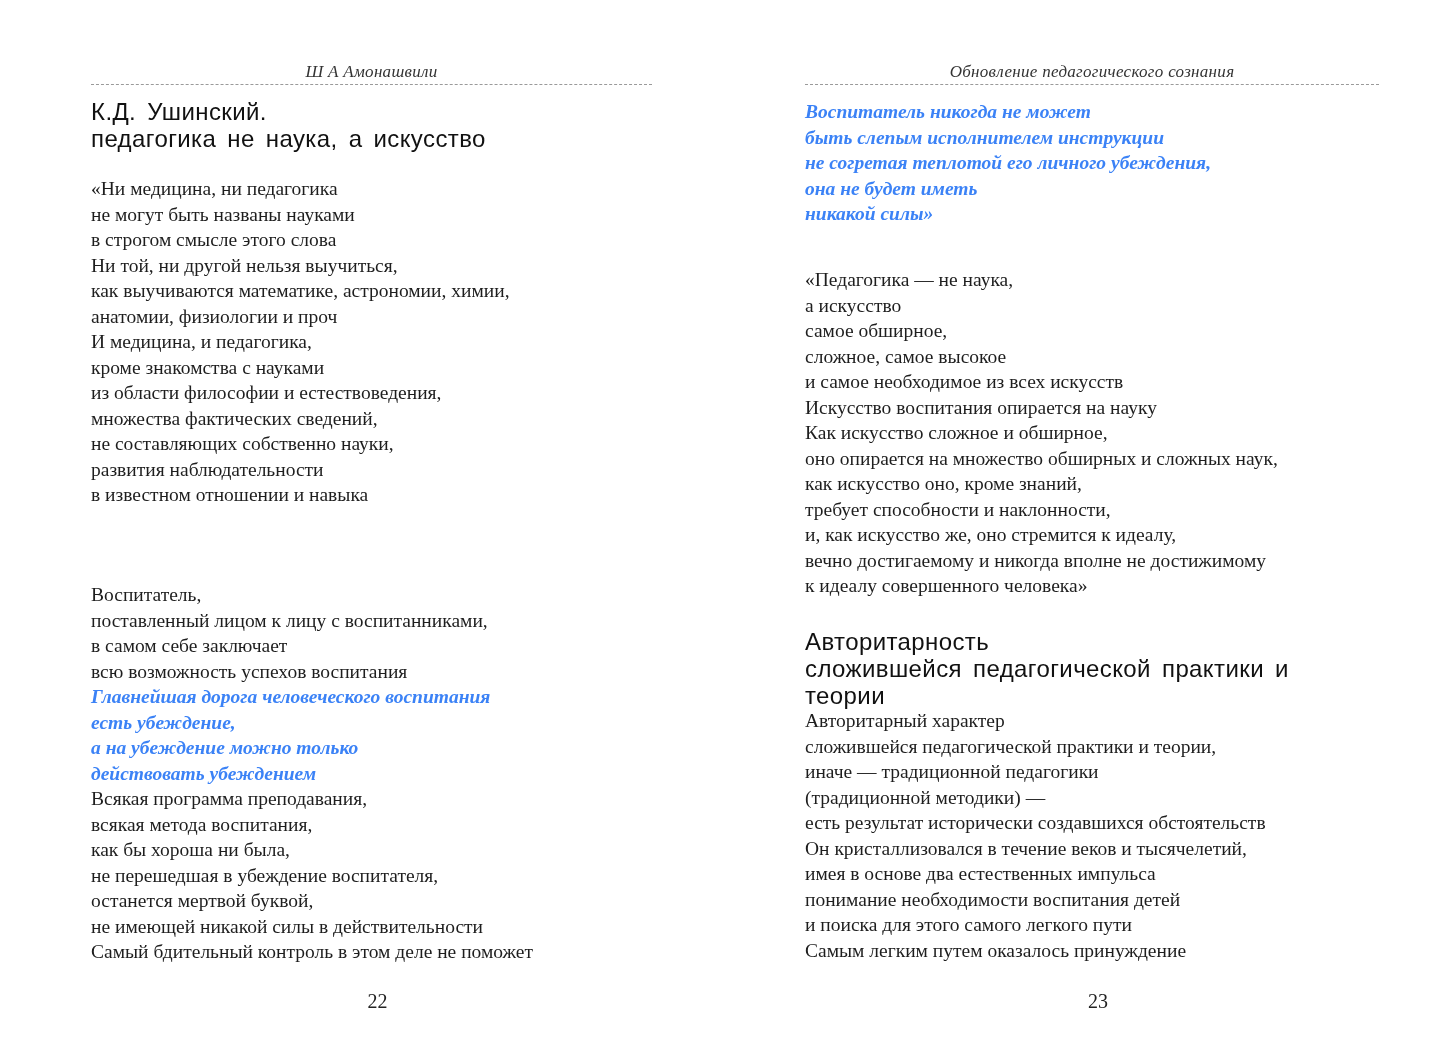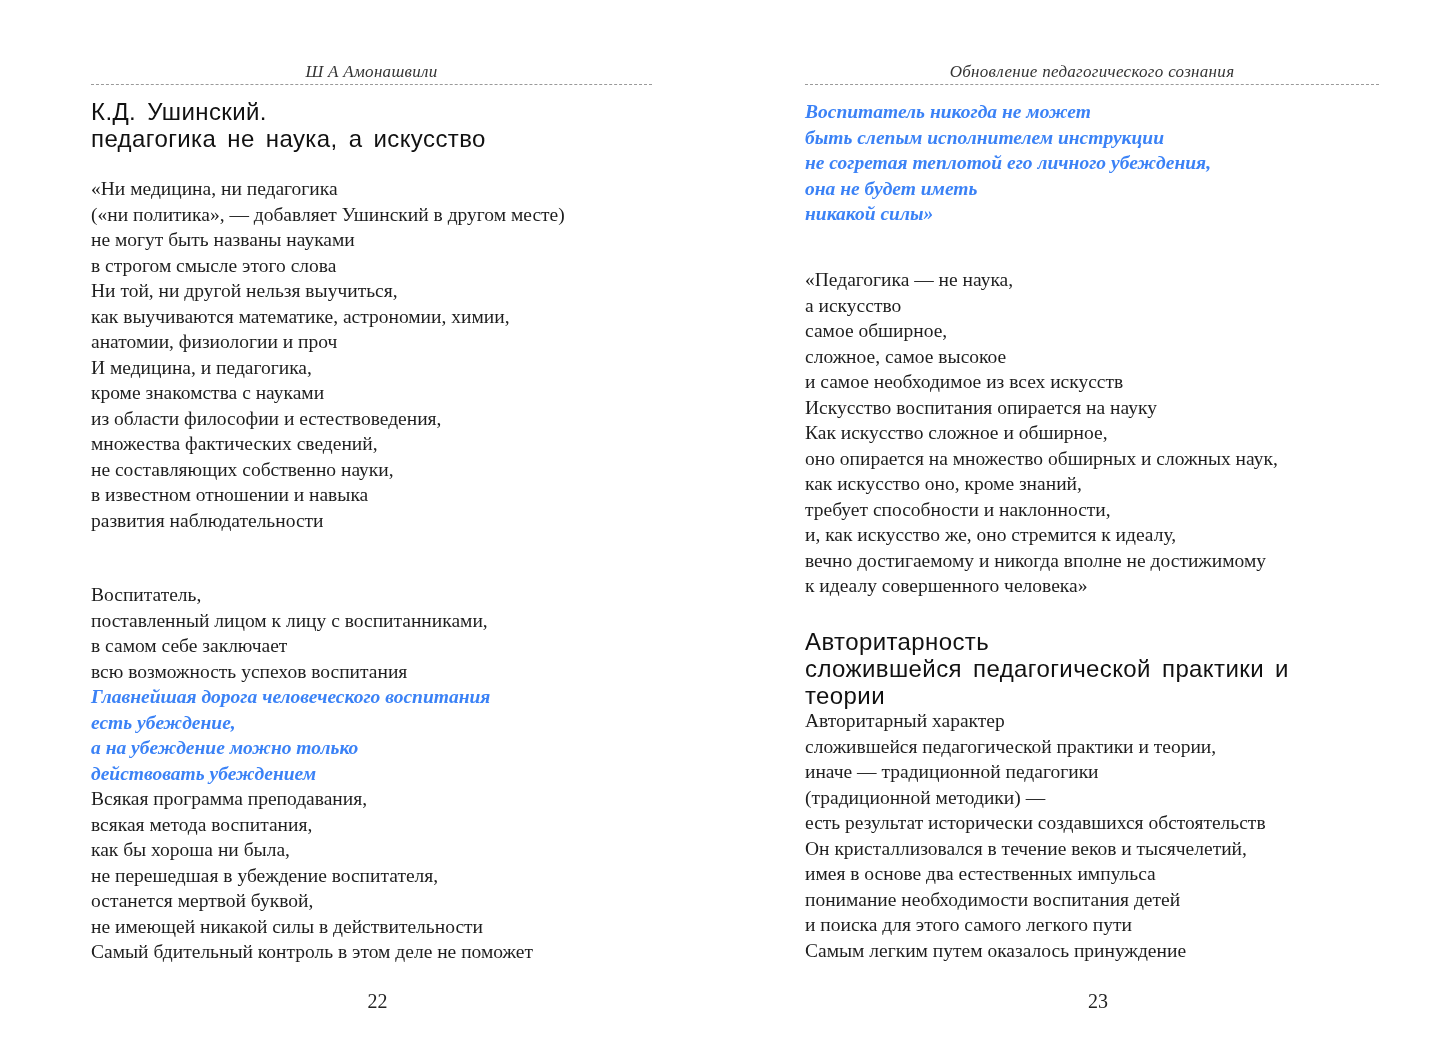--- a/index.html
+++ b/index.html
@@ -43,33 +43,32 @@
   <div class="running-head">Ш А Амонашвили</div>
   <div class="rule"></div>
 
   <div class="heading" style="top:98px">
     <div>К.Д. Ушинский.</div>
     <div>педагогика не наука, а искусство</div>
   </div>
 
   <div class="block" style="top:176px">
       <span class="line">«Ни медицина, ни педагогика</span>
-      <span class="line">(«ни политика», — добавляет Ушинский в другом месте)</span>
       <span class="line">не могут быть названы науками</span>
       <span class="line">в строгом смысле этого слова</span>
       <span class="line">Ни той, ни другой нельзя выучиться,</span>
       <span class="line">как выучиваются математике, астрономии, химии,</span>
       <span class="line">анатомии, физиологии и проч</span>
       <span class="line">И медицина, и педагогика,</span>
       <span class="line">кроме знакомства с науками</span>
       <span class="line">из области философии и естествоведения,</span>
       <span class="line">множества фактических сведений,</span>
       <span class="line">не составляющих собственно науки,</span>
+      <span class="line">развития наблюдательности</span>
       <span class="line">в известном отношении и навыка</span>
-      <span class="line">развития наблюдательности</span>
     </div>
   <div class="block" style="top:582px">
       <span class="line">Воспитатель,</span>
       <span class="line">поставленный лицом к лицу с воспитанниками,</span>
       <span class="line">в самом себе заключает</span>
       <span class="line">всю возможность успехов воспитания</span>
       <span class="line bi">Главнейшая дорога человеческого воспитания</span>
       <span class="line bi">есть убеждение,</span>
       <span class="line bi">а на убеждение можно только</span>
       <span class="line bi">действовать убеждением</span>

